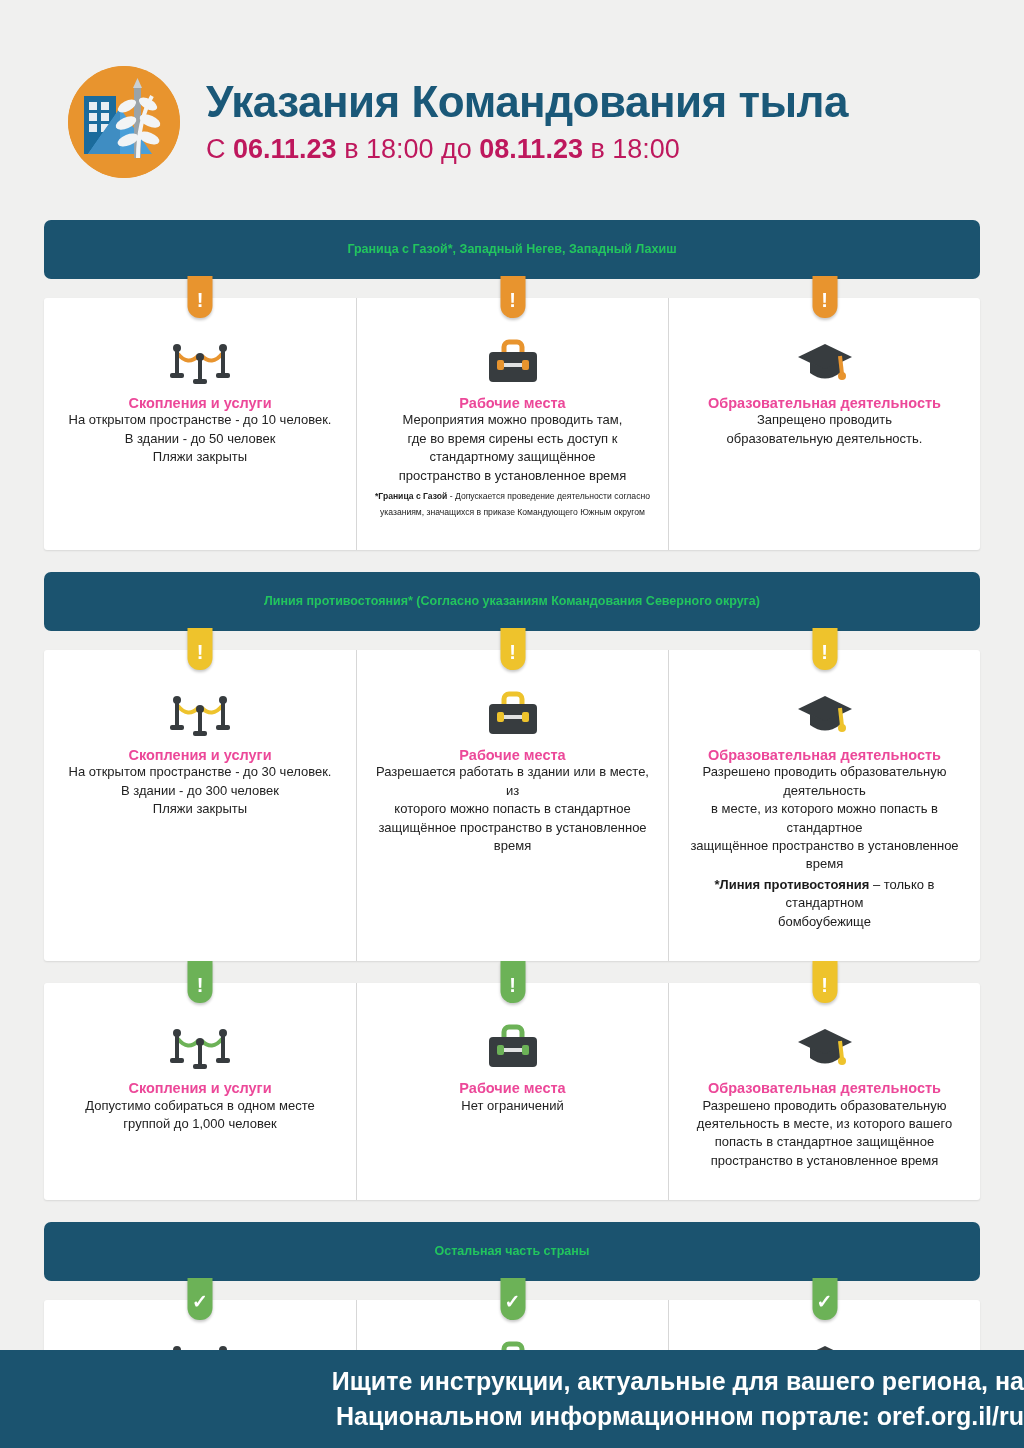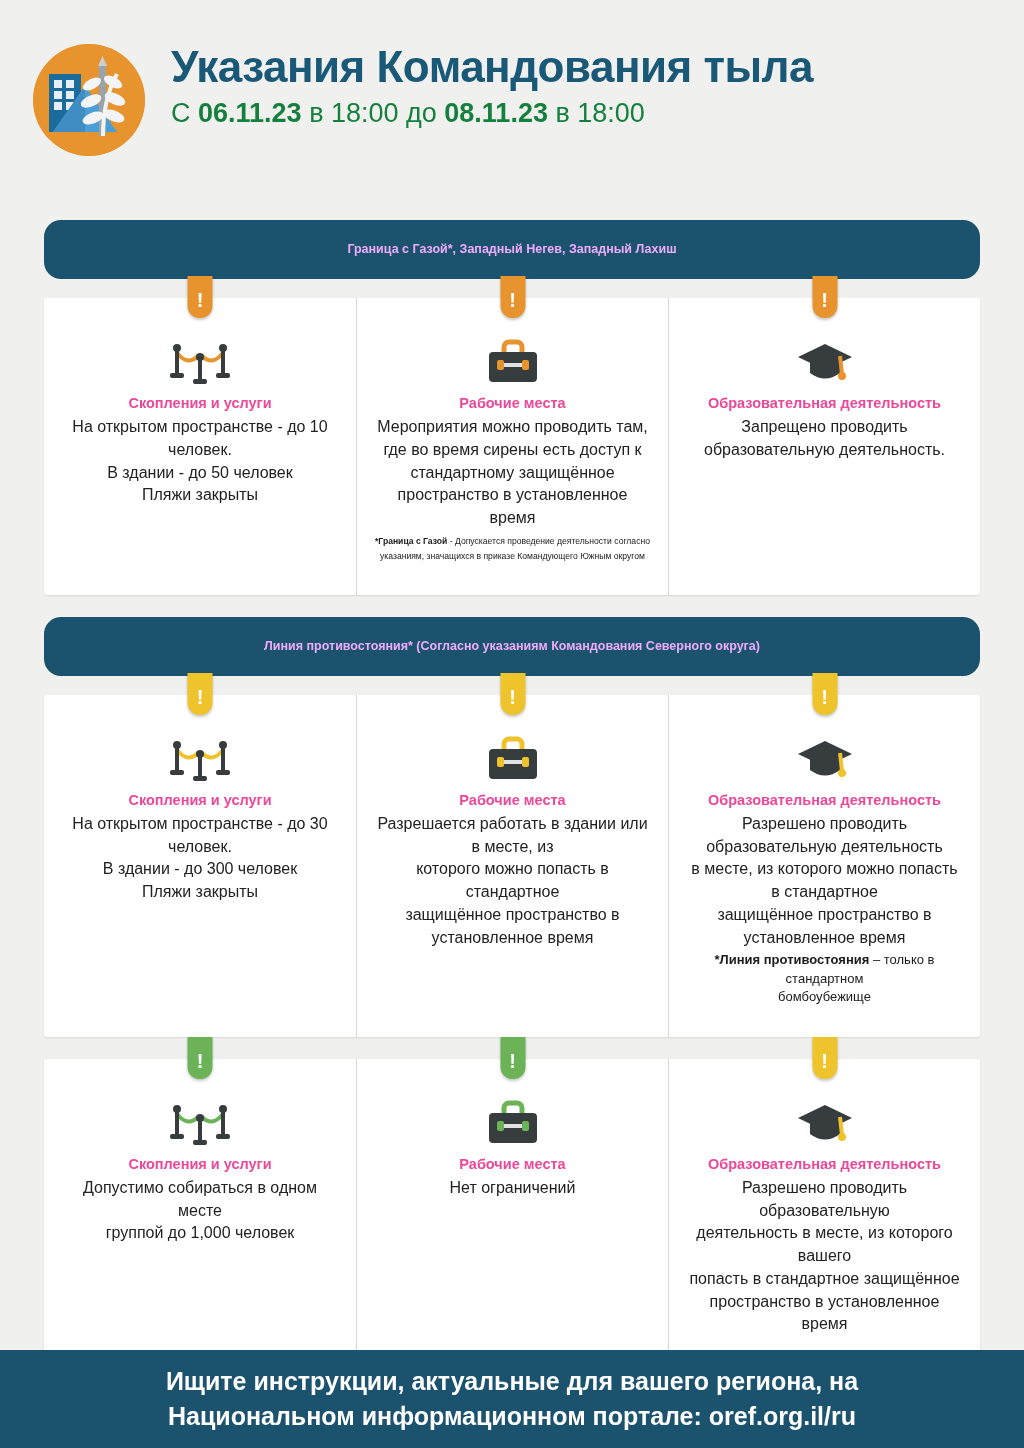--- a/index.html
+++ b/index.html
@@ -5,34 +5,34 @@
   * { box-sizing: border-box; margin: 0; padding: 0; }
   html, body {
     width: 1024px; height: 1448px;
     background: #f0f0ef;
     font-family: "Liberation Sans", sans-serif;
     overflow: hidden;
   }
   .page { position: relative; width: 1024px; height: 1448px; background: #f0f0ef; }
 
   
-  .header { display: flex; padding: 44px 0 0 33px; height: 200px; }
+  .header { display: flex; align-items: center; padding: 44px 0 0 68px; height: 200px; }
   .logo { width: 112px; height: 112px; border-radius: 50%; background: #e8942e;
           position: relative; flex: 0 0 112px; overflow: hidden; }
   .header-texts { margin-left: 26px; }
   .title { font-size: 44px; font-weight: bold; color: #1a5878; letter-spacing: -0.5px;
            line-height: 1.05; white-space: nowrap; }
-  .subtitle { font-size: 27px; color: #15803d; margin-top: 8px; white-space: nowrap; }
+  .subtitle { font-size: 27px; color: #be185d; margin-top: 8px; white-space: nowrap; }
   .subtitle b { font-weight: bold; }
 
   
   .sections { padding: 20px 44px 0 44px; }
   .section { margin-bottom: 22px; }
   .section-header {
-    background: #1b536f; color: #f0abfc; border-radius: 17px;
+    background: #1b536f; color: #22c55e; border-radius: 7px;
     text-align: center; font-size: 12.5px; font-weight: 600;
     padding: 17px 32px; line-height: 2.0;
   }
   .section-header .line { display: block; }
   .cards {
     position: relative; display: flex; background: #ffffff;
     margin-top: 19px; border-radius: 3px;
     box-shadow: 0 1px 2px rgba(0,0,0,.10);
   }
   .card {
@@ -53,30 +53,30 @@
   }
   .badge.orange { background: #e8942e; }
   .badge.yellow { background: #eec32c; }
   .badge.green  { background: #6cb257; }
   .badge .glyph { margin-top: 6px; }
   .badge .glyph.check { font-size: 19px; margin-top: 4px; }
 
   .icon-wrap { height: 52px; display: flex; align-items: flex-end; justify-content: center; }
   .card-title { font-size: 14.5px; font-weight: bold; color: #ec4899;
                 margin-top: 9px; line-height: 1.12; }
-  .card-body { font-size: 16px; color: #222222; margin-top: 5px; line-height: 1.42; text-align: center; }
+  .card-body { font-size: 13px; color: #222222; line-height: 1.42; text-align: center; }
   .card-note { font-size: 8.6px; color: #1b1b1b; margin-top: 4px; line-height: 1.8; }
   .card-note b { font-weight: bold; }
   .card-note.small2 { font-size: 13px; margin-top: 2px; line-height: 1.42; }
 
   
   .footer {
     position: absolute; left: 0; bottom: 0; width: 1024px; height: 98px;
     background: #1b536f; color: #ffffff;
-    display: flex; flex-direction: column; align-items: center; justify-content: center;
+    display: flex; flex-direction: column; align-items: flex-end; justify-content: center;
     text-align: center;
   }
   .footer-line { font-size: 25px; font-weight: bold; line-height: 1.42; white-space: nowrap; }
 </style>
 </head>
 <body>
 
 <div class="page">
 
   <div class="header">

